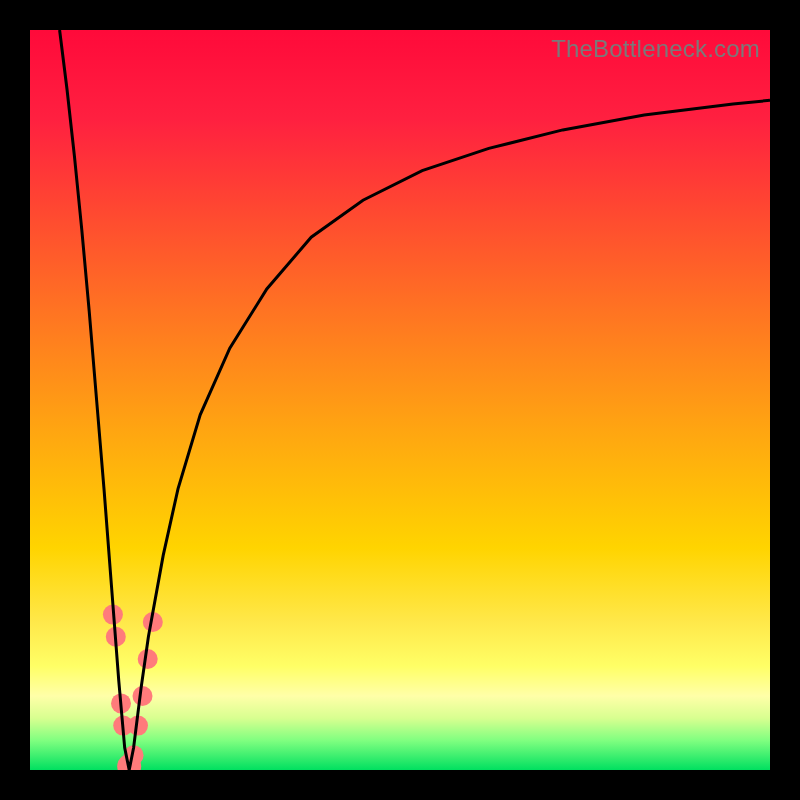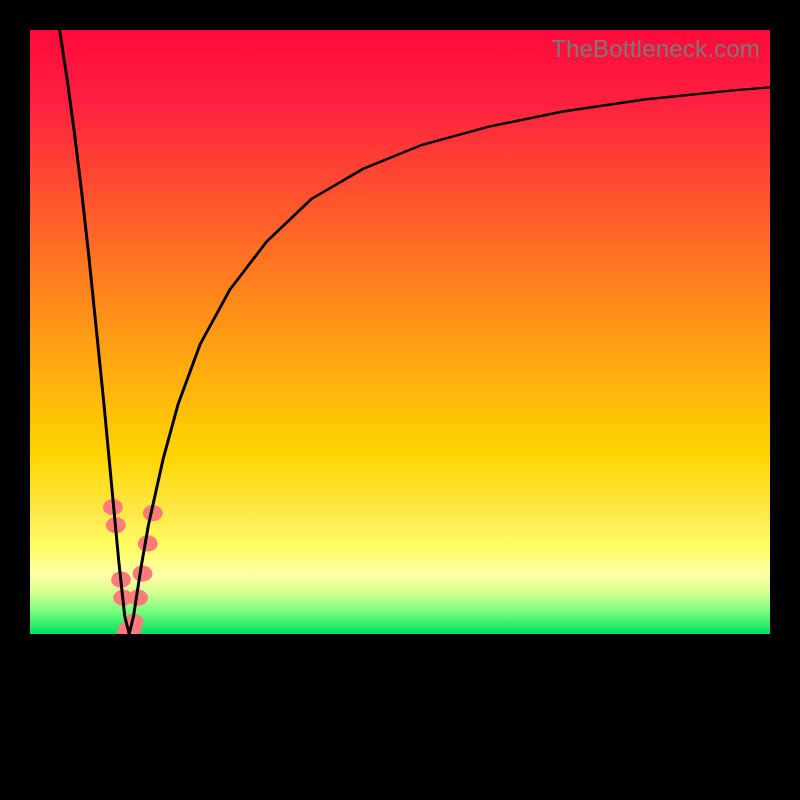--- a/index.html
+++ b/index.html
@@ -8,21 +8,21 @@
     position: relative;
     width: 800px;
     height: 800px;
     background: #000;
   }
   .plot-area {
     position: absolute;
     left: 30px;
     top: 30px;
     width: 740px;
-    height: 604px;
+    height: 740px;
     overflow: hidden;
   }
   .gradient-bg {
     position: absolute;
     left: 0; top: 0; width: 100%; height: 100%;
   }
   .watermark {
     position: absolute;
     top: 5px;
     right: 10px;

